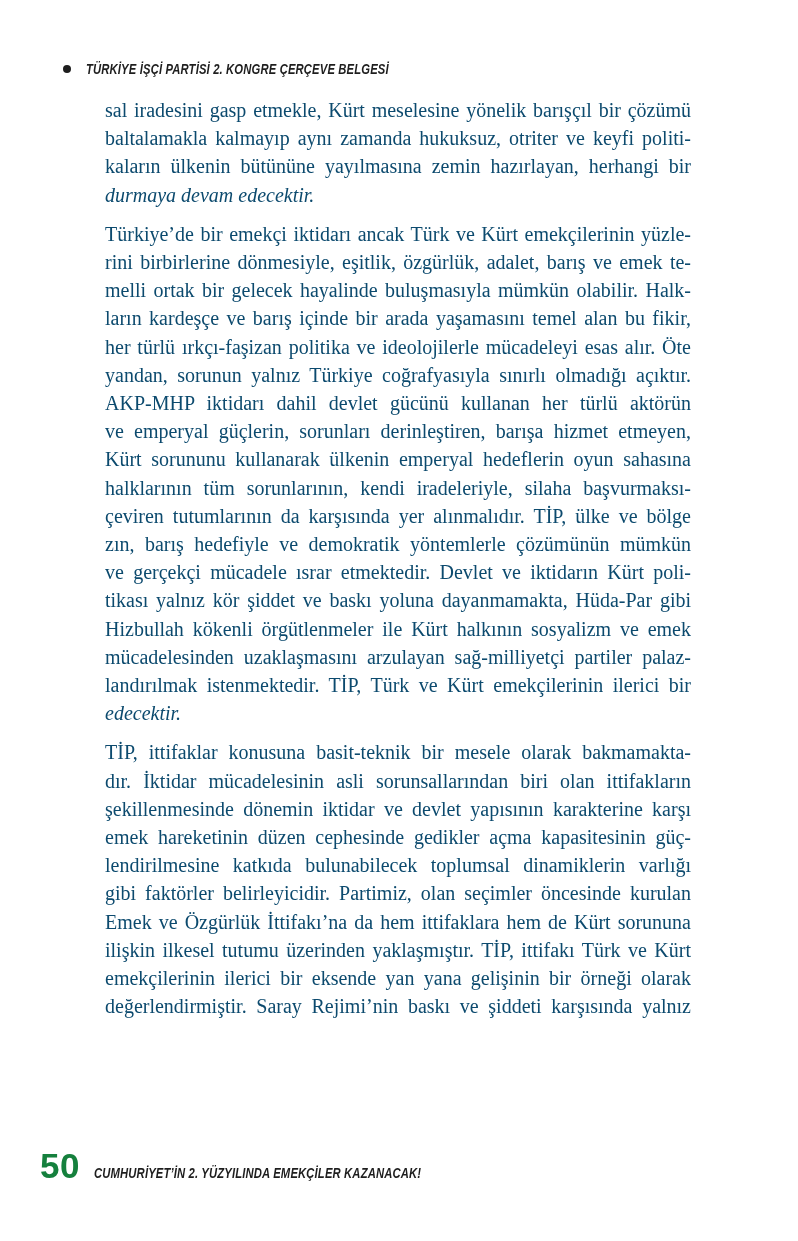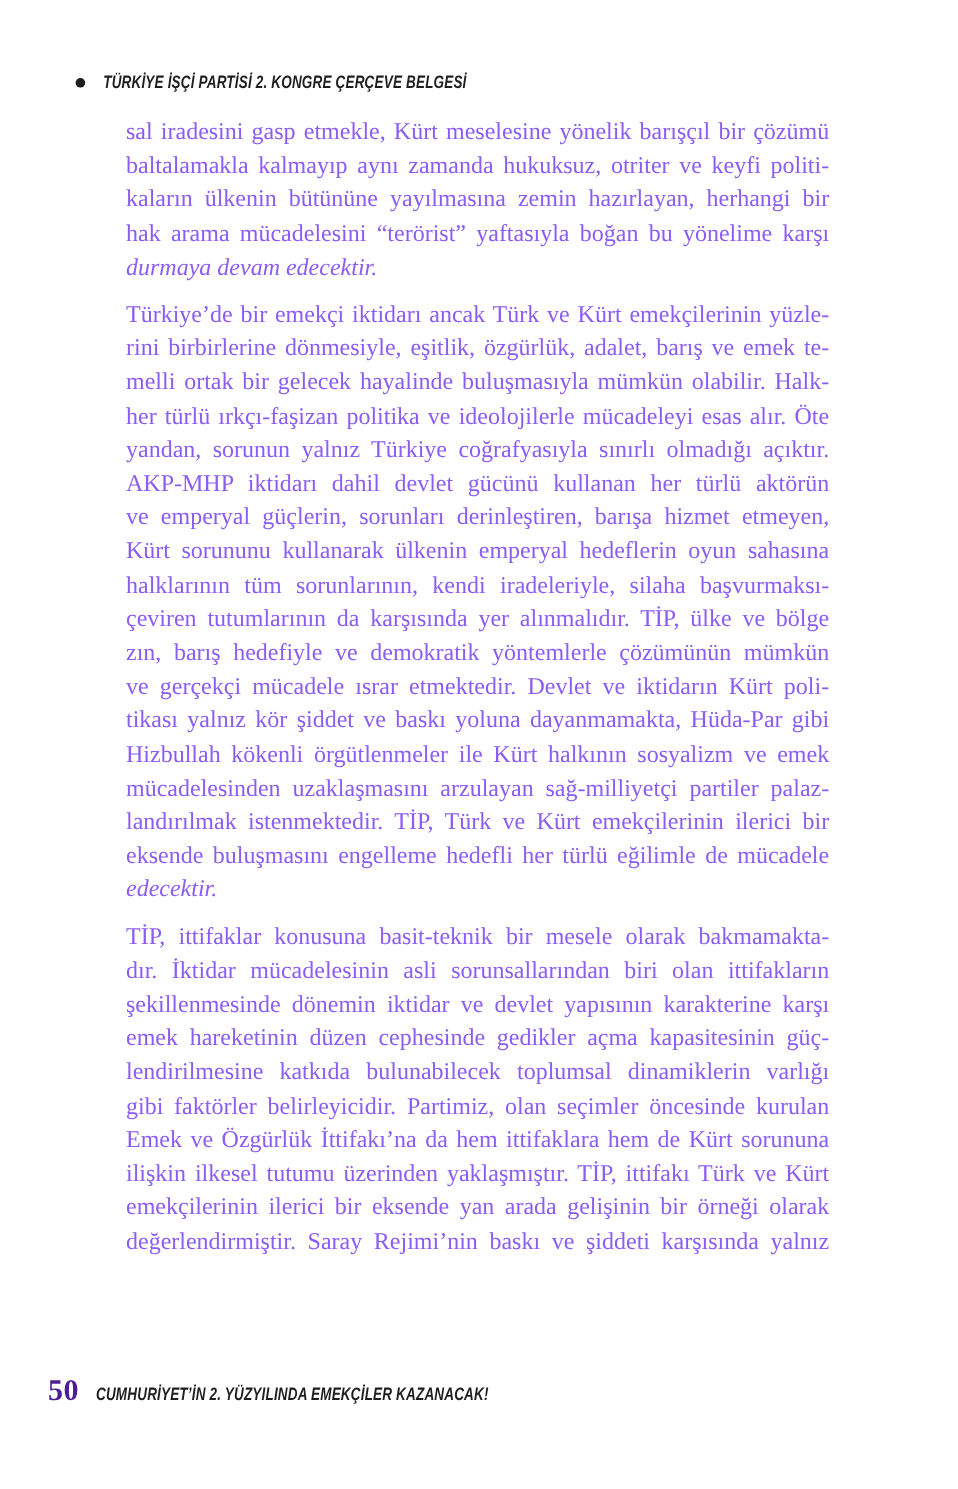--- a/index.html
+++ b/index.html
@@ -45,21 +45,21 @@
     font-size: 15px;
   }
   
   .body-text {
     position: absolute;
     left: 105px;
     top: 96px;
     width: 586px;
     font-family: "Liberation Serif", serif;
     font-size: 20px;
-    color: #8b5cf6;
+    color: #0c4a6e;
   }
   .para {
     margin: 0 0 11px 0;
   }
   .line {
     line-height: 28.2px;
     text-align: justify;
     text-align-last: justify;
   }
   .line.last {
@@ -69,78 +69,77 @@
   
   .footer {
     position: absolute;
     left: 40px;
     top: 1146px;
     display: flex;
     align-items: baseline;
     gap: 14px;
   }
   .page-number {
-    font-family: Liberation Serif, serif;
+    font-family: Liberation Sans, sans-serif;
     font-weight: 700;
-    font-size: 25px;
+    font-size: 35px;
     letter-spacing: 0.5px;
-    color: #4c1d95;
+    color: #15803d;
   }
   .footer-slogan {
     font-size: 15px;
   }
 </style>
 </head>
 <body>
 
 <div class="page">
 
   <div class="header">
     <span class="bullet"></span>
     <span class="condensed header-title">TÜRKİYE İŞÇİ PARTİSİ 2. KONGRE ÇERÇEVE BELGESİ</span>
   </div>
 
   <div class="body-text">
       <div class="para">
         <div class="line">sal iradesini gasp etmekle, Kürt meselesine yönelik barışçıl bir çözümü</div>
         <div class="line">baltalamakla kalmayıp aynı zamanda hukuksuz, otriter ve keyfi politi-</div>
         <div class="line">kaların ülkenin bütününe yayılmasına zemin hazırlayan, herhangi bir</div>
-        <div class="line">hak arama mücadelesini “terörist” yaftasıyla boğan bu yönelime karşı</div>
         <div class="line last">durmaya devam edecektir.</div>
       </div>
       <div class="para">
         <div class="line">Türkiye’de bir emekçi iktidarı ancak Türk ve Kürt emekçilerinin yüzle-</div>
         <div class="line">rini birbirlerine dönmesiyle, eşitlik, özgürlük, adalet, barış ve emek te-</div>
         <div class="line">melli ortak bir gelecek hayalinde buluşmasıyla mümkün olabilir. Halk-</div>
+        <div class="line">ların kardeşçe ve barış içinde bir arada yaşamasını temel alan bu fikir,</div>
         <div class="line">her türlü ırkçı-faşizan politika ve ideolojilerle mücadeleyi esas alır. Öte</div>
         <div class="line">yandan, sorunun yalnız Türkiye coğrafyasıyla sınırlı olmadığı açıktır.</div>
         <div class="line">AKP-MHP iktidarı dahil devlet gücünü kullanan her türlü aktörün</div>
         <div class="line">ve emperyal güçlerin, sorunları derinleştiren, barışa hizmet etmeyen,</div>
         <div class="line">Kürt sorununu kullanarak ülkenin emperyal hedeflerin oyun sahasına</div>
         <div class="line">halklarının tüm sorunlarının, kendi iradeleriyle, silaha başvurmaksı-</div>
         <div class="line">çeviren tutumlarının da karşısında yer alınmalıdır. TİP, ülke ve bölge</div>
         <div class="line">zın, barış hedefiyle ve demokratik yöntemlerle çözümünün mümkün</div>
         <div class="line">ve gerçekçi mücadele ısrar etmektedir. Devlet ve iktidarın Kürt poli-</div>
         <div class="line">tikası yalnız kör şiddet ve baskı yoluna dayanmamakta, Hüda-Par gibi</div>
         <div class="line">Hizbullah kökenli örgütlenmeler ile Kürt halkının sosyalizm ve emek</div>
         <div class="line">mücadelesinden uzaklaşmasını arzulayan sağ-milliyetçi partiler palaz-</div>
         <div class="line">landırılmak istenmektedir. TİP, Türk ve Kürt emekçilerinin ilerici bir</div>
-        <div class="line">eksende buluşmasını engelleme hedefli her türlü eğilimle de mücadele</div>
         <div class="line last">edecektir.</div>
       </div>
       <div class="para">
         <div class="line">TİP, ittifaklar konusuna basit-teknik bir mesele olarak bakmamakta-</div>
         <div class="line">dır. İktidar mücadelesinin asli sorunsallarından biri olan ittifakların</div>
         <div class="line">şekillenmesinde dönemin iktidar ve devlet yapısının karakterine karşı</div>
         <div class="line">emek hareketinin düzen cephesinde gedikler açma kapasitesinin güç-</div>
         <div class="line">lendirilmesine katkıda bulunabilecek toplumsal dinamiklerin varlığı</div>
         <div class="line">gibi faktörler belirleyicidir. Partimiz, olan seçimler öncesinde kurulan</div>
         <div class="line">Emek ve Özgürlük İttifakı’na da hem ittifaklara hem de Kürt sorununa</div>
         <div class="line">ilişkin ilkesel tutumu üzerinden yaklaşmıştır. TİP, ittifakı Türk ve Kürt</div>
-        <div class="line">emekçilerinin ilerici bir eksende yan arada gelişinin bir örneği olarak</div>
+        <div class="line">emekçilerinin ilerici bir eksende yan yana gelişinin bir örneği olarak</div>
         <div class="line">değerlendirmiştir. Saray Rejimi’nin baskı ve şiddeti karşısında yalnız</div>
       </div>
     </div>
 
   <div class="footer">
     <span class="page-number">50</span>
     <span class="condensed footer-slogan">CUMHURİYET’İN 2. YÜZYILINDA EMEKÇİLER KAZANACAK!</span>
   </div>
 
 </div>

